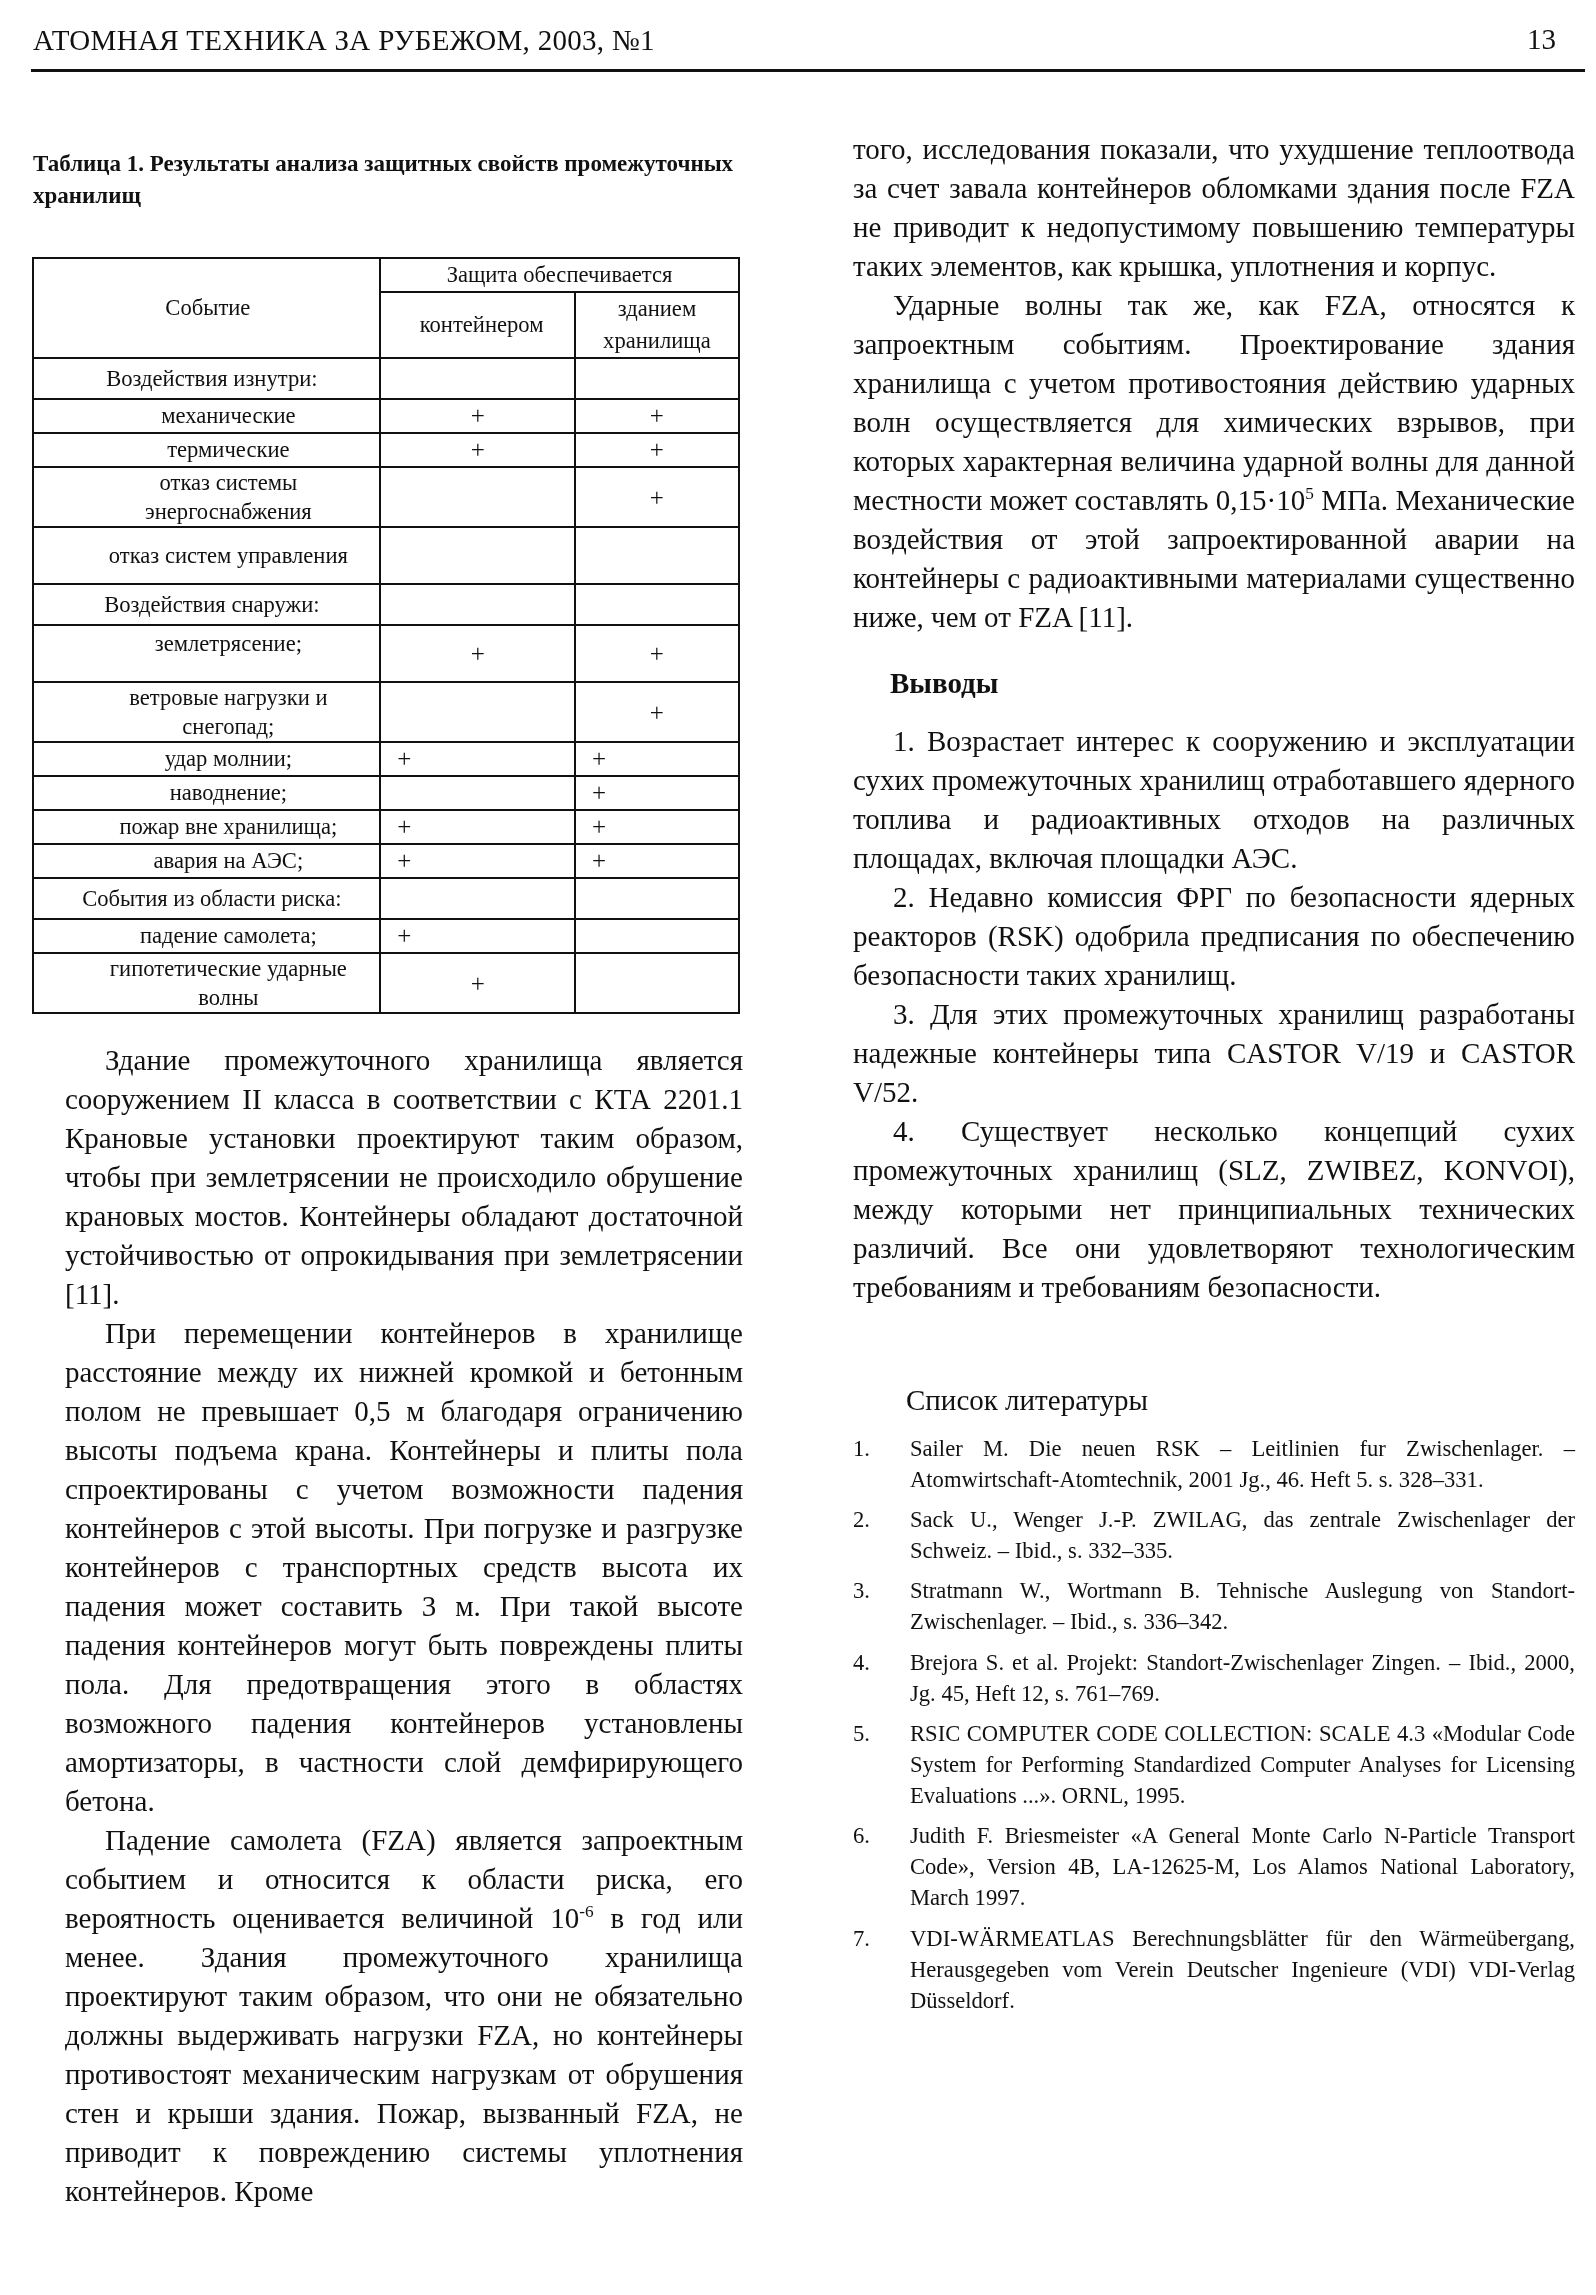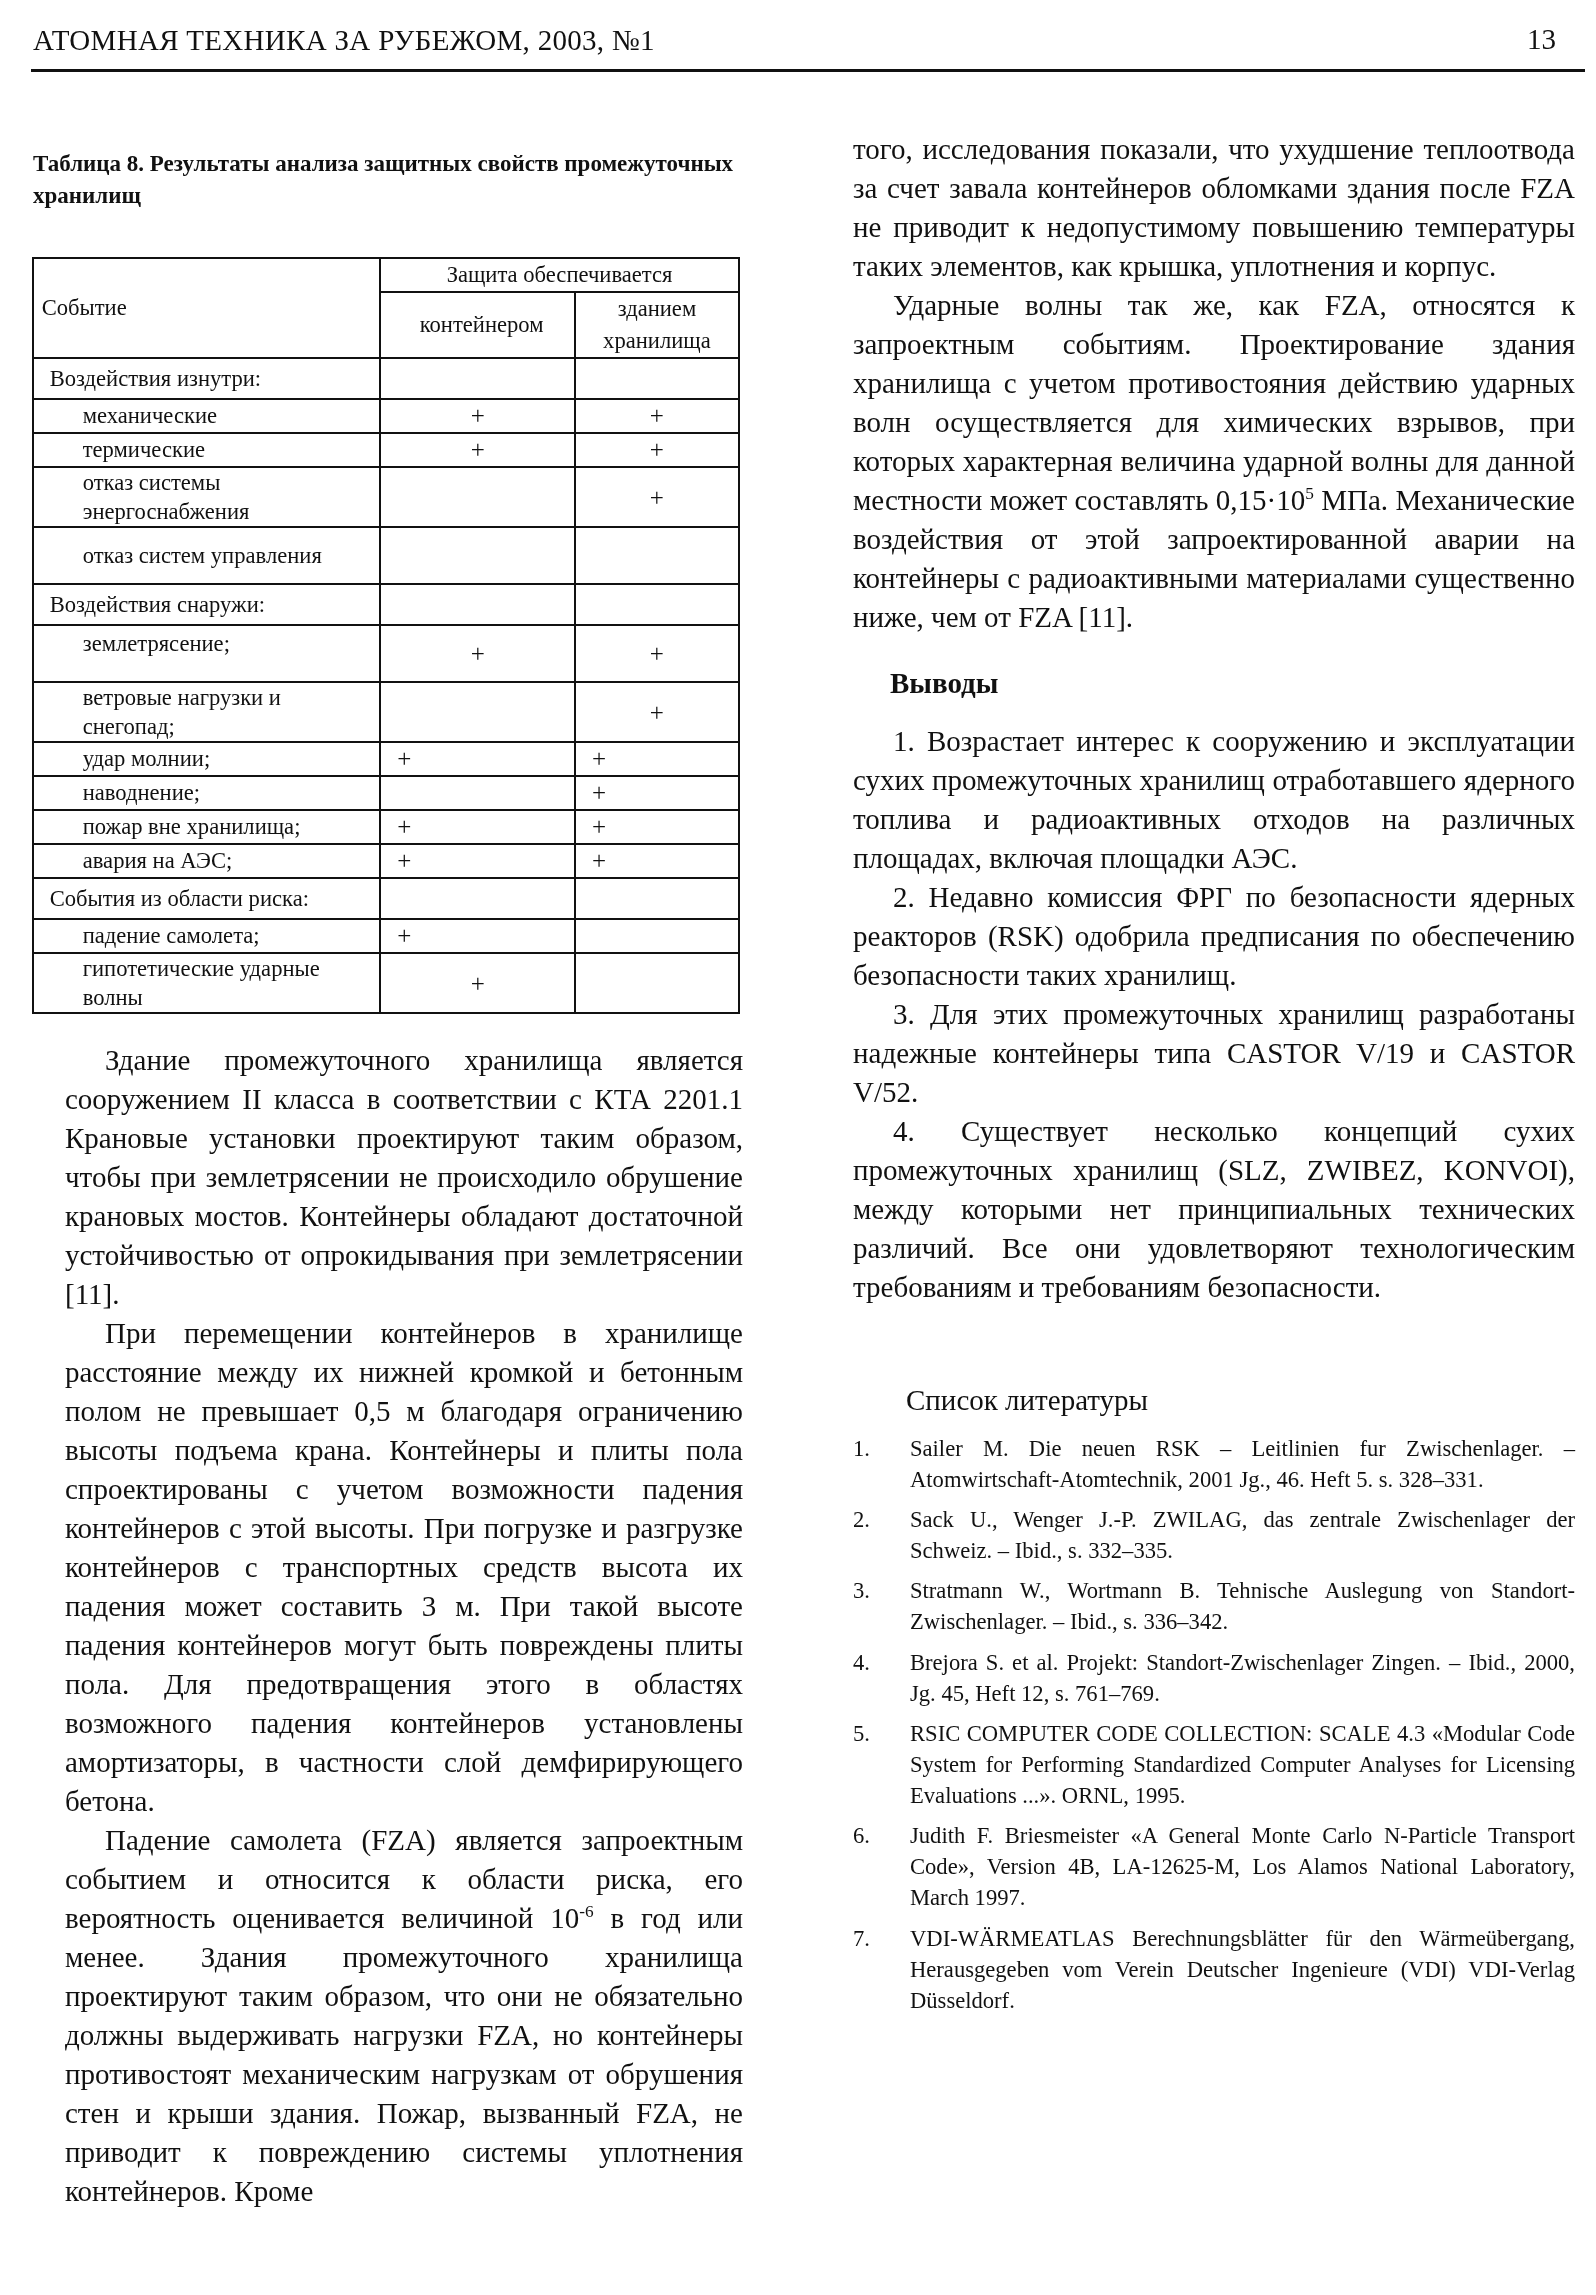--- a/index.html
+++ b/index.html
@@ -8,21 +8,21 @@
   .page-num { position: absolute; right: 40px; top: 22.6px; font-size: 29px; }
   .head-rule { position: absolute; left: 31px; top: 69px; width: 1554px; height: 3.3px; background: #111; }
 
   .col { position: absolute; }
   .col-left { left: 33px; top: 148px; width: 710px; }
   .col-right { left: 853px; top: 130px; width: 722px; }
 
   .table-caption { font-weight: bold; font-size: 23px; line-height: 32px; margin-bottom: 45px; }
 
   table.t2 { border-collapse: collapse; width: 708px; font-size: 22.6px; line-height: 32px; margin-left: -1.3px; }
-  table.t2 td { border: 2px solid #111; padding: 0 5.3px; vertical-align: middle; }
+  table.t2 td { border: 2px solid #111; padding: 0 5.3px; vertical-align: middle; text-align: center; }
   .t2 .c1 { width: 341px; }
   .t2 .c2 { width: 178px; padding-left: 13px; }
   .t2 .c3 { width: 154px; }
   .t2 .hdr-group { text-align: center; height: 31px; }
   .t2 .hdr-sub { text-align: center; height: 59px; }
   .t2 .hdr-event { padding-left: 8px; }
   .t2 .grp { padding-left: 16px; height: 39px; }
   .t2 .sub { padding-left: 49px; }
   .t2 .r1 { height: 32px; }
   .t2 .r2 { height: 57px; line-height: 29px; }
@@ -42,21 +42,21 @@
   .ref-text { flex: 1; text-align: justify; }
 </style>
 </head>
 <body>
 
 <div class="running-head">АТОМНАЯ ТЕХНИКА ЗА РУБЕЖОМ, 2003, №1</div>
 <div class="page-num">13</div>
 <div class="head-rule"></div>
 
 <div class="col col-left">
-  <div class="table-caption">Таблица 8. Результаты анализа защитных свойств промежуточных хранилищ</div>
+  <div class="table-caption">Таблица 1. Результаты анализа защитных свойств промежуточных хранилищ</div>
 
   <table class="t2">
     <tbody>
         <tr>
       <td class="c1 hdr-event" rowspan="2">Событие</td>
       <td class="hdr-group" colspan="2">Защита обеспечивается</td>
     </tr>
     <tr>
       <td class="c2 hdr-sub">контейнером</td>
       <td class="c3 hdr-sub">зданием хранилища</td>

